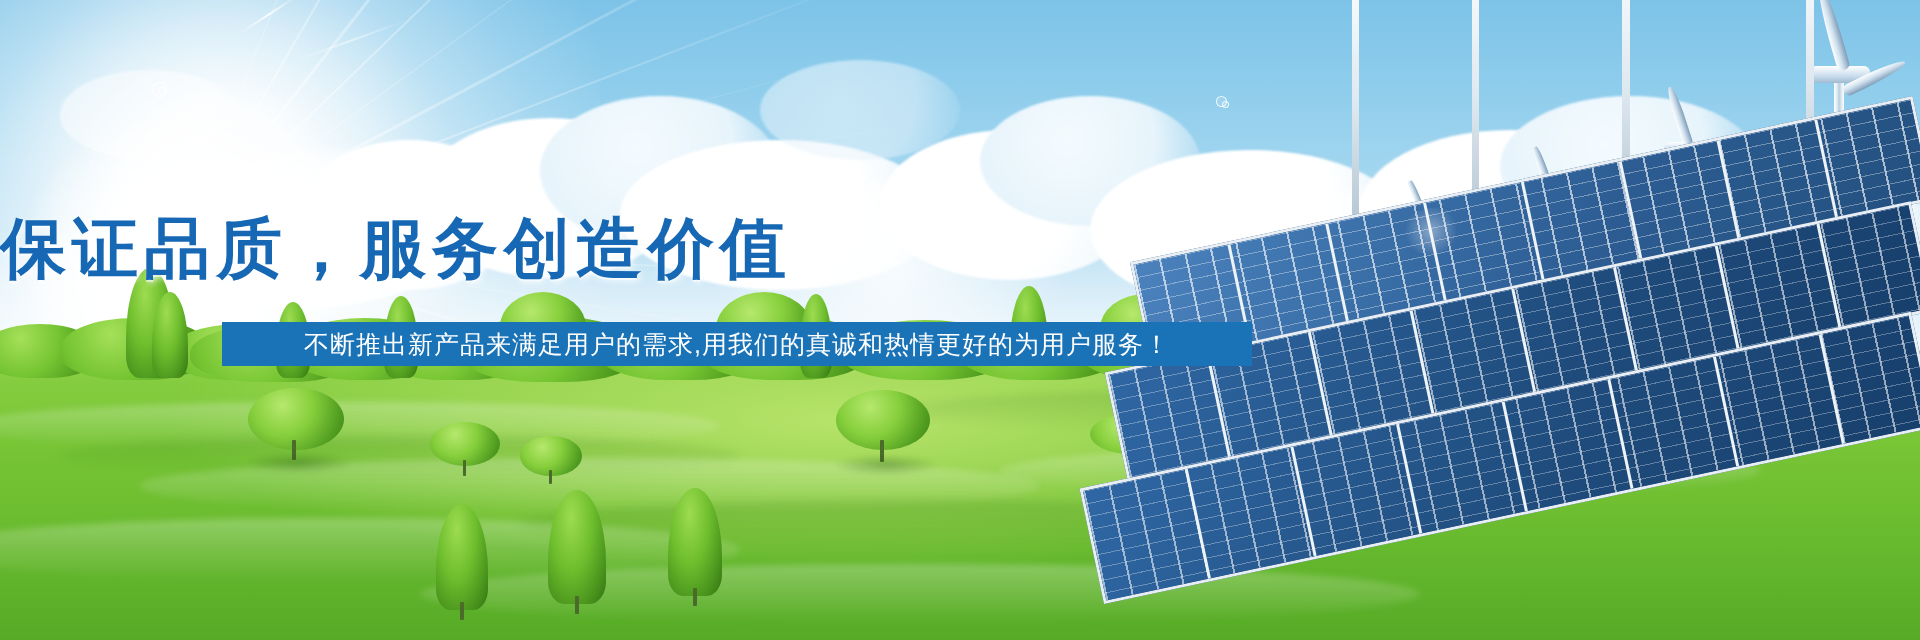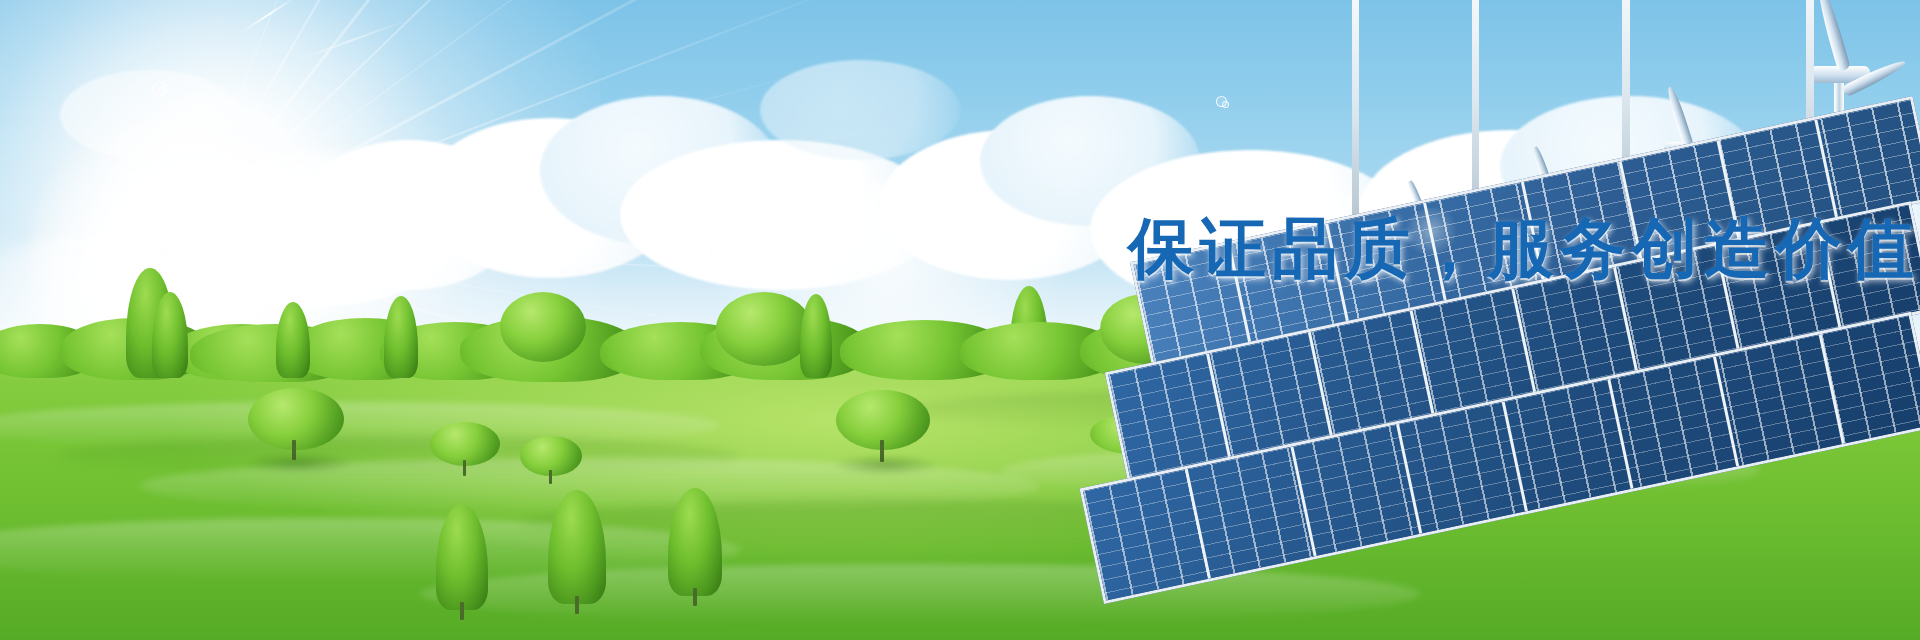--- a/index.html
+++ b/index.html
@@ -185,21 +185,21 @@
   }
   .glare{
     position:absolute;border-radius:50%;
     background:radial-gradient(circle at 50% 50%,rgba(255,255,255,.40),rgba(255,255,255,0) 70%);
   }
   .frame-line{position:absolute;background:#eef3f7;}
 
   
   .headline{
     position:absolute;left:0;right:0;top:168px;
-    text-align:right;
+    text-align:left;
     font-size:66px;
     line-height:72px;
     font-weight:bold;
     letter-spacing:6px;
     color:#1768b4;
     text-shadow:
       0 2px 0 rgba(255,255,255,.55),
       2px 3px 6px rgba(255,255,255,.75);
     white-space:nowrap;
     z-index:20;
@@ -428,14 +428,17 @@
       <div class="frame-line" style="left:320px;top:0;width:3px;height:100%;"></div>
       <div class="frame-line" style="left:428px;top:0;width:3px;height:100%;"></div>
       <div class="frame-line" style="left:536px;top:0;width:3px;height:100%;"></div>
       <div class="frame-line" style="left:644px;top:0;width:3px;height:100%;"></div>
       <div class="frame-line" style="left:752px;top:0;width:3px;height:100%;"></div>
     </div>
   </div>
 
   <h1 class="headline">保证品质，服务创造价值</h1>
 
+  <div class="subbar">
+    <span class="subbar-text">不断推出新产品来满足用户的需求,用我们的真诚和热情更好的为用户服务！</span>
+  </div>
 
 </div>
 
 </body></html>

